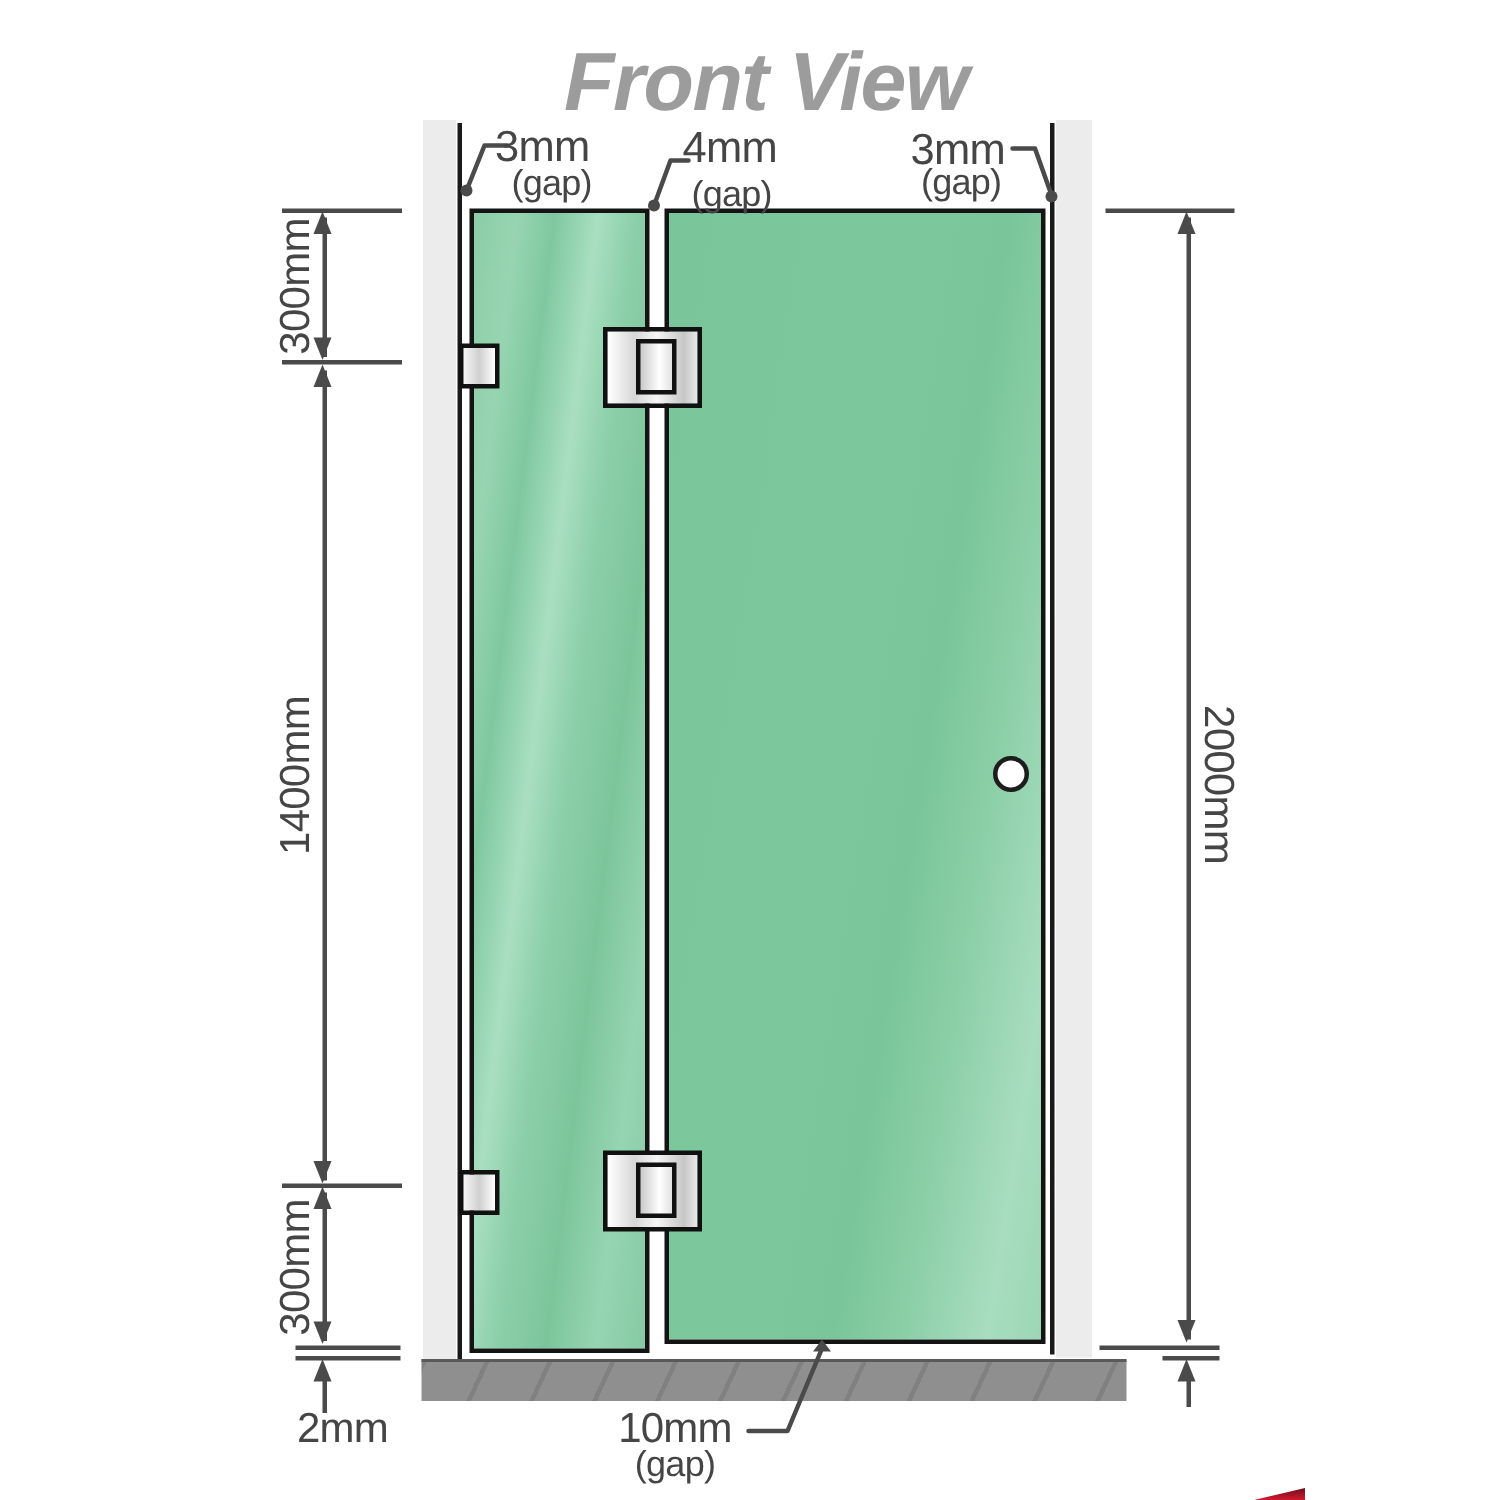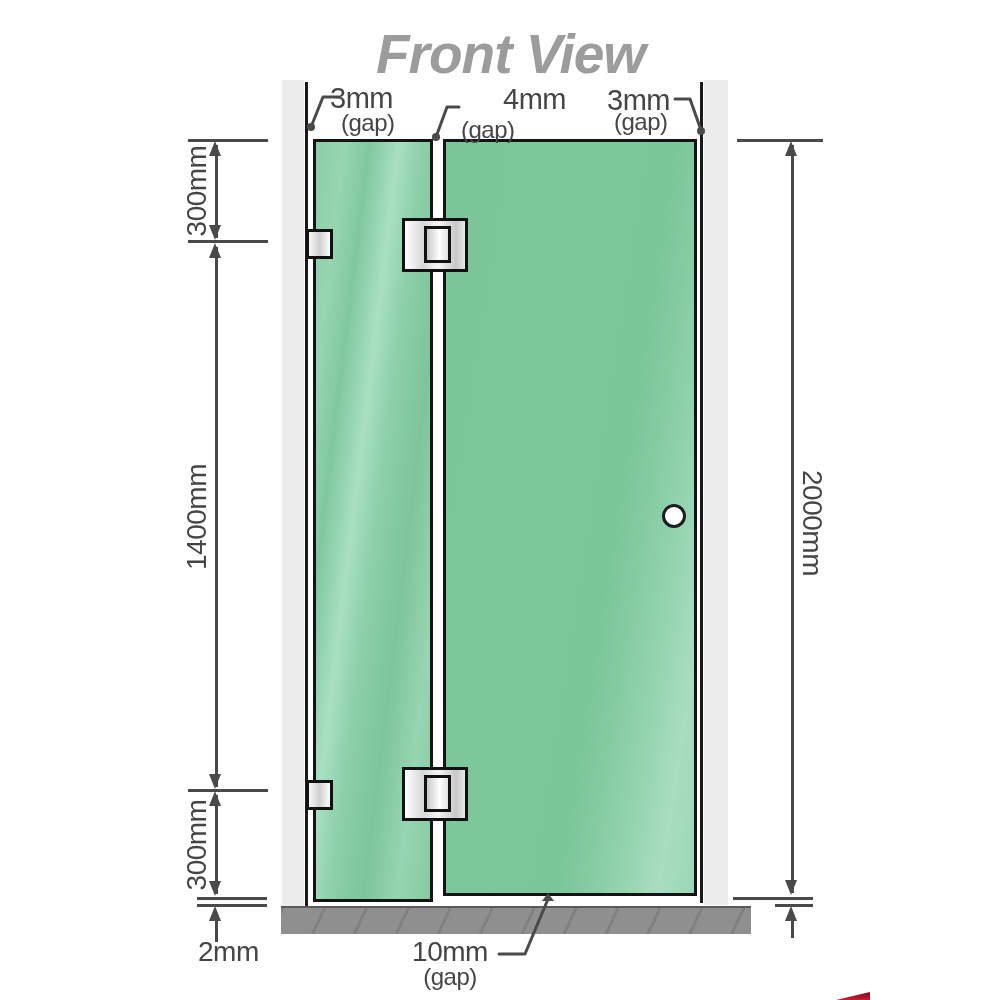--- a/index.html
+++ b/index.html
@@ -154,21 +154,21 @@
   <div class="vline" style="left:791px; top:145px; height:748px;"></div>
   <div class="arr up" style="left:785px; top:141px;"></div>
   <div class="arr down" style="left:785px; top:880px;"></div>
   <div class="arr up" style="left:785px; top:906px;"></div>
   <div class="vline" style="left:791px; top:918px; height:20px;"></div>
   <div class="vlabel cw" style="left:812px; top:523px;">2000mm</div>
 
   <div class="hlabel" style="left:330px; top:82px; font-size:29px;">3mm</div>
   <div class="hlabel sub" style="left:341px; top:109px;">(gap)</div>
 
-  <div class="hlabel" style="left:455px; top:83px; font-size:29px;margin-left:48px;">4mm</div>
+  <div class="hlabel" style="left:455px; top:83px; font-size:29px;">4mm</div>
   <div class="hlabel sub" style="left:461px; top:116px;">(gap)</div>
 
   <div class="hlabel" style="left:607px; top:84px; font-size:29px;">3mm</div>
   <div class="hlabel sub" style="left:614px; top:108px;">(gap)</div>
 
   <div class="hlabel center" style="left:398px; top:936px; width:104px;">10mm</div>
   <div class="hlabel sub center" style="left:398px; top:963px; width:104px;">(gap)</div>
 
   <svg class="leader-overlay" width="1000" height="1000" viewBox="0 0 1000 1000">
     <g stroke="#4a4a4a" stroke-width="3" fill="none" stroke-linejoin="round" stroke-linecap="round">

